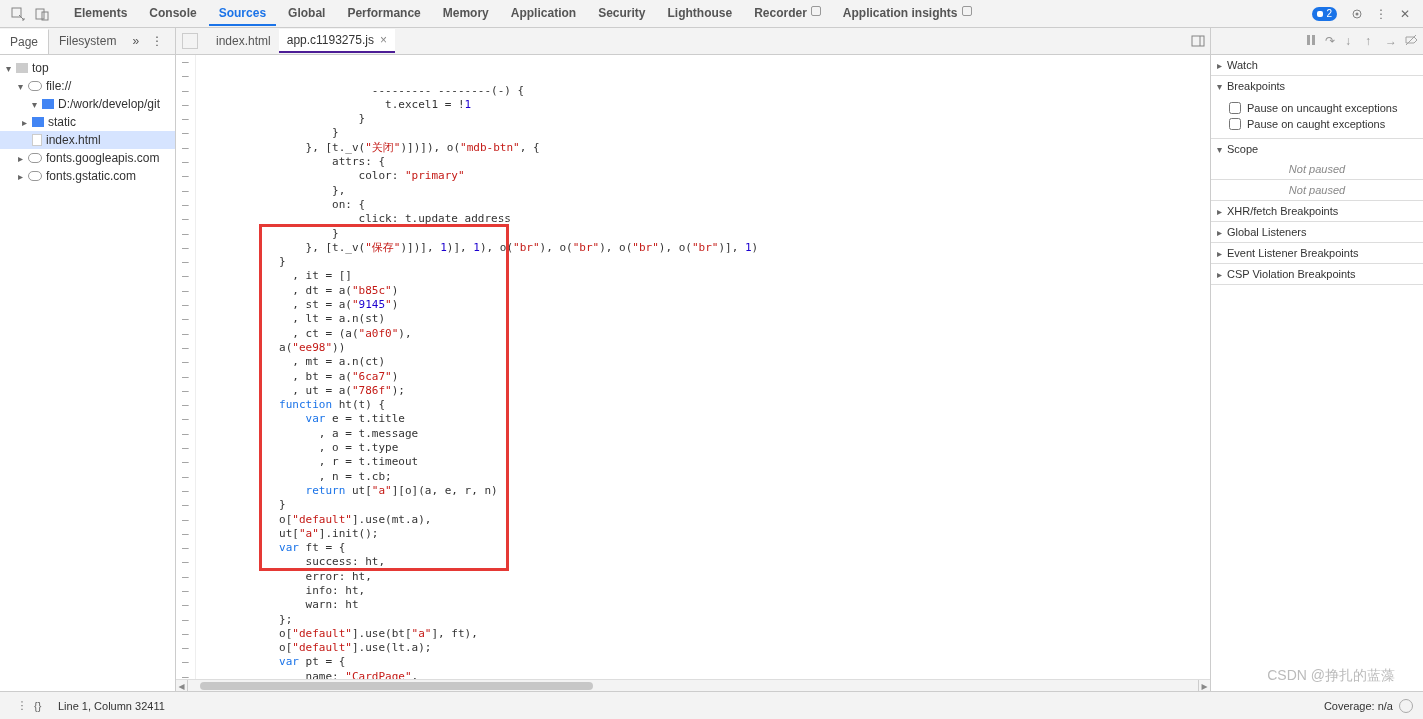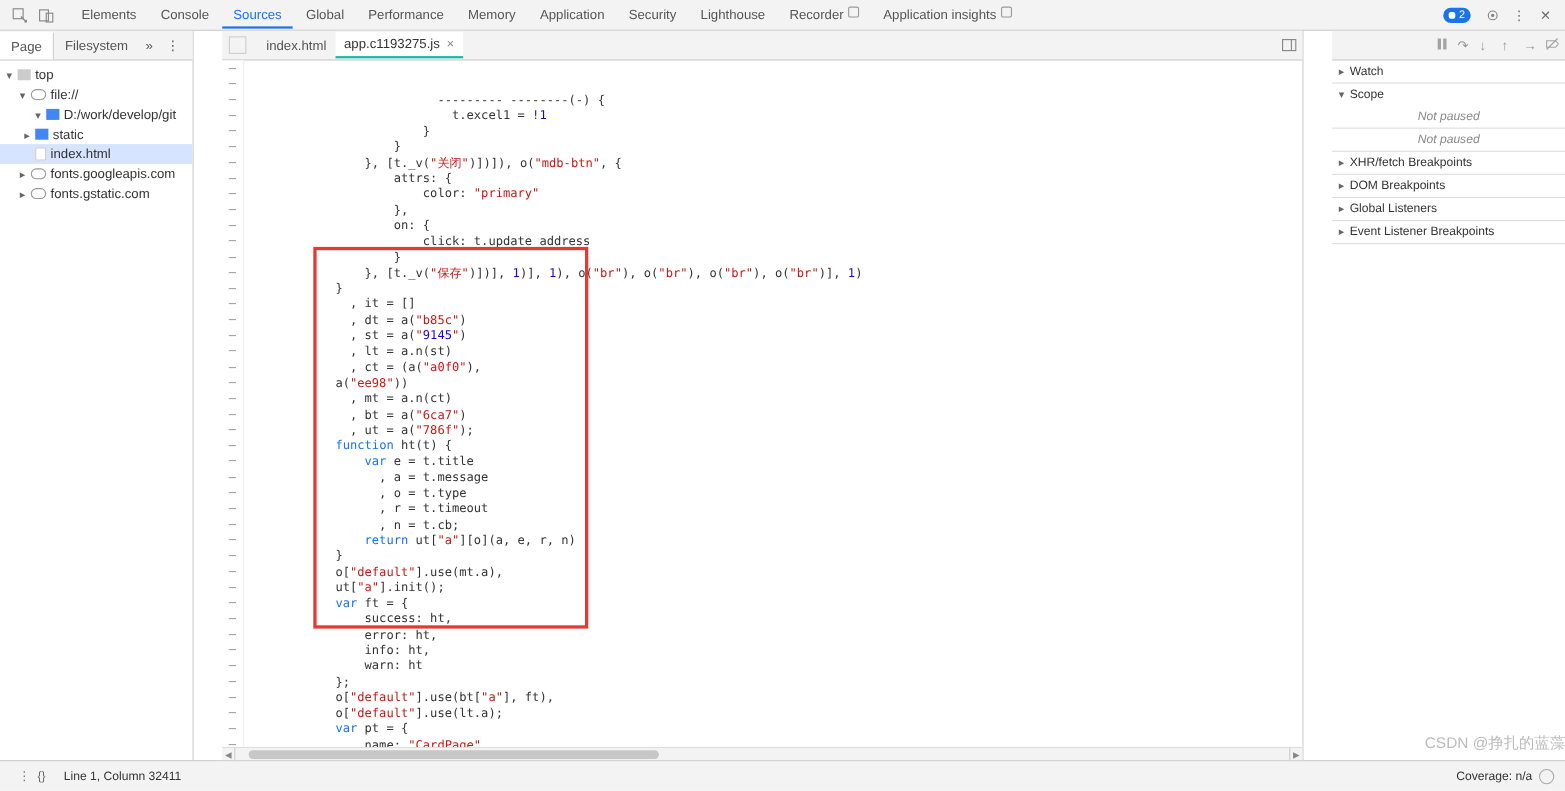--- a/index.html
+++ b/index.html
@@ -1,28 +1,28 @@
 <!DOCTYPE html>
 <html><head>
 <meta charset="utf-8">
 <style>
 * { box-sizing: border-box; margin: 0; padding: 0; }
 body { font-family: -apple-system, "Segoe UI", Arial, sans-serif; font-size: 12px; color: #333; background: #fff; width: 1423px; height: 719px; overflow: hidden; position: relative; }
 .toolbar { height: 28px; display: flex; align-items: center; border-bottom: 1px solid #ccc; background: #f3f3f3; padding: 0 6px; }
 .toolbar .left, .toolbar .right { display: flex; align-items: center; }
-.toolbar .left { flex: 1; }
+.toolbar .left { flex: 1; font-weight: bold; }
 .tb-ic { width: 20px; height: 20px; display: flex; align-items: center; justify-content: center; margin: 0 2px; cursor: pointer; opacity: .7; }
 .tabs { display: flex; gap: 2px; margin-left: 10px; }
 .tab { padding: 4px 10px; color: #555; cursor: pointer; border-bottom: 2px solid transparent; }
 .tab.active { color: #1a73e8; border-bottom: 2px solid #1a73e8; }
 .beta-ic { display:inline-block; font-size:10px; margin-left:4px; vertical-align:top; border:1px solid #999; border-radius:2px; width:10px; height:10px; }
 .errbadge { display:inline-flex; align-items:center; background:#1a73e8; color:#fff; font-size:10px; padding:0 5px; border-radius:7px; height:14px; margin-right:8px; }
 .errbadge::before { content:""; width:6px; height:6px; background:#fff; border-radius:2px; margin-right:3px; }
 
-.main { display:flex; height: calc(100% - 56px); gap: 26px; }
+.main { display:flex; height: calc(100% - 56px); }
 .left-pane { width: 176px; border-right: 1px solid #ccc; display:flex; flex-direction:column; }
 .pane-tabs { display:flex; align-items:center; border-bottom:1px solid #ccc; height:27px; background:#f3f3f3; }
 .pane-tab { padding: 5px 10px; cursor:pointer; color:#555; }
 .pane-tab.active { background:#fff; border-right:1px solid #ccc; border-top:1px solid #fff; }
 .pane-more { padding:0 6px; color:#555; cursor:pointer; }
 .tree { padding: 4px 0; font-size: 12px; overflow:auto; flex:1; }
 .tree-item { display:flex; align-items:center; padding:2px 0 2px 6px; white-space:nowrap; cursor:pointer; }
 .tree-item.sel { background:#d6e4ff; }
 .tree-item.l1 { padding-left: 18px; }
 .tree-item.l2 { padding-left: 32px; }
@@ -30,21 +30,21 @@
 .tw { width:10px; display:inline-block; color:#666; }
 .folder-ic { width:12px; height:10px; background:#4285f4; margin-right:4px; display:inline-block; }
 .folder-ic.grey { background:#ccc; }
 .file-ic { width:10px; height:12px; border:1px solid #ccc; margin-right:4px; display:inline-block; background:#fff; }
 .cloud-ic { width:14px; height:10px; border:1px solid #999; border-radius:6px; margin-right:4px; display:inline-block; }
 
 .editor-pane { flex:1; display:flex; flex-direction:column; border-right:1px solid #ccc; min-width:0; }
 .ed-tabs { display:flex; align-items:center; border-bottom:1px solid #ccc; height:27px; background:#f3f3f3; padding-left:6px; }
 .ed-ic { width:16px; height:16px; border:1px solid #ccc; margin-right:10px; cursor:pointer; }
 .ed-tab { display:flex; align-items:center; padding:4px 8px; cursor:pointer; color:#555; }
-.ed-tab.active { color:#333; border-bottom:2px solid #14b8a6; background:#fff; }
+.ed-tab.active { color:#333; border-bottom:2px solid #4c1d95; background:#fff; }
 .ed-tab .close { margin-left:6px; color:#888; cursor:pointer; }
 .ed-spacer { flex:1; }
 .ed-body { flex:1; display:flex; min-height:0; position:relative; }
 .gutter { background:#fff; text-align:center; color:#888; font-family: Menlo, Consolas, monospace; font-size:11px; white-space:pre; line-height:14.3px; padding:0 6px; border-right:1px solid #eee; user-select:none; }
 .code { flex:1; overflow:auto; font-family: Menlo, Consolas, monospace; font-size:11px; line-height:14.3px; white-space:pre; position:relative; padding-left:4px; }
 .kw { color:#1a73e8; }
 .str { color:#c41a16; }
 .num { color:#1c00cf; }
 .hl-box { position:absolute; border:3px solid #e53935; pointer-events:none; }
 .ed-scroll { height:12px; border-top:1px solid #ddd; display:flex; background:#f3f3f3; }
@@ -59,21 +59,21 @@
 .sec-body { padding:4px 6px 6px 18px; font-size:11px; }
 .chk { display:flex; align-items:center; gap:6px; padding:2px 0; }
 .chk input { width:12px; height:12px; }
 .notpaused { text-align:center; color:#888; font-style:italic; padding:4px 0; font-size:11px; }
 
 .status { height:28px; border-top:1px solid #ccc; background:#f3f3f3; display:flex; align-items:center; padding:0 10px; font-size:11px; }
 .status .fmt { width:16px; height:12px; margin-right:8px; color:#666; }
 .status .sp { flex:1; }
 .status .rbtn { width:14px; height:14px; border:1px solid #aaa; border-radius:7px; margin-left:6px; cursor:pointer; }
 
-.watermark { position:absolute; right:0; bottom:34px; font-size:14px; color:#bbb; pointer-events:none; }
+.watermark { position:absolute; right:28px; bottom:34px; font-size:14px; color:#bbb; pointer-events:none; }
 
 
 .chev::before { content:"▸"; font-size:10px; color:#666; }
 .chevd::before { content:"▾"; font-size:10px; color:#666; }
 </style>
 </head>
 <body>
 
 <div class="toolbar">
   <div class="left">
@@ -301,49 +301,65 @@
     </div>
     <div class="sec">
         <div class="sec-h">
           <span class="tw chev"></span>
           <span>Watch</span>
         </div>
       </div>
     <div class="sec">
       <div class="sec-h">
           <span class="tw chevd"></span>
+          <span>Breakpoints</span>
+        </div>
+      <div class="sec-body">
+        <label class="chk">
+            <input type="checkbox" style="">
+            <span>Pause on uncaught exceptions</span>
+          </label>
+        <label class="chk">
+            <input type="checkbox" style="">
+            <span>Pause on caught exceptions</span>
+          </label>
+      </div>
+    </div>
+    <div class="sec">
+      <div class="sec-h">
+          <span class="tw chevd"></span>
           <span>Scope</span>
         </div>
       <div class="notpaused">Not paused</div>
     </div>
     <div class="sec">
       <div class="notpaused">Not paused</div>
     </div>
     <div class="sec">
         <div class="sec-h">
           <span class="tw chev"></span>
           <span>XHR/fetch Breakpoints</span>
         </div>
       </div>
     <div class="sec">
         <div class="sec-h">
           <span class="tw chev"></span>
-          <span>DOM Breakpoints</span>
-        </div>
-      </div>
-    <div class="sec">
-        <div class="sec-h">
-          <span class="tw chev"></span>
           <span>Global Listeners</span>
         </div>
       </div>
     <div class="sec">
         <div class="sec-h">
           <span class="tw chev"></span>
           <span>Event Listener Breakpoints</span>
+        </div>
+      </div>
+    <div class="sec">
+        <div class="sec-h">
+          <span class="tw chev"></span>
+          <span>CSP Violation Breakpoints</span>
         </div>
       </div>
   </div>
 
 </div>
 
 <div class="status">
   <div class="tb-ic">⋮</div>
   <div class="fmt">{}</div>
   <div>Line 1, Column 32411</div>

